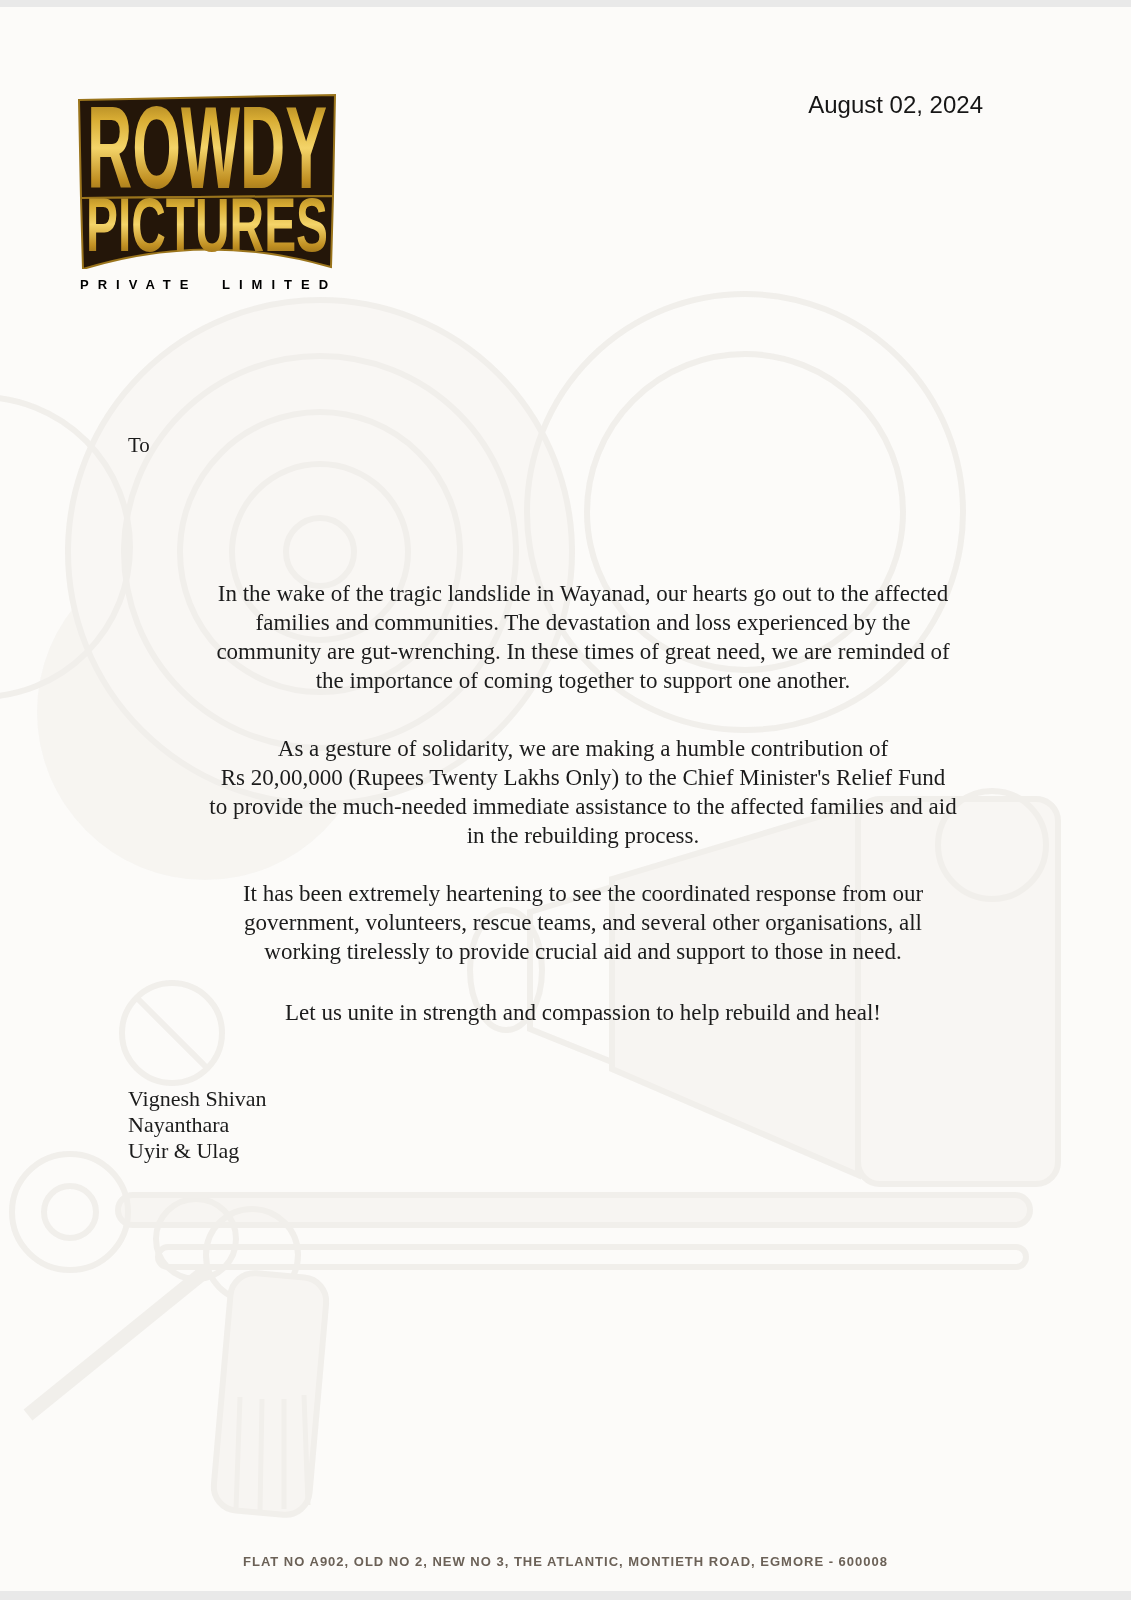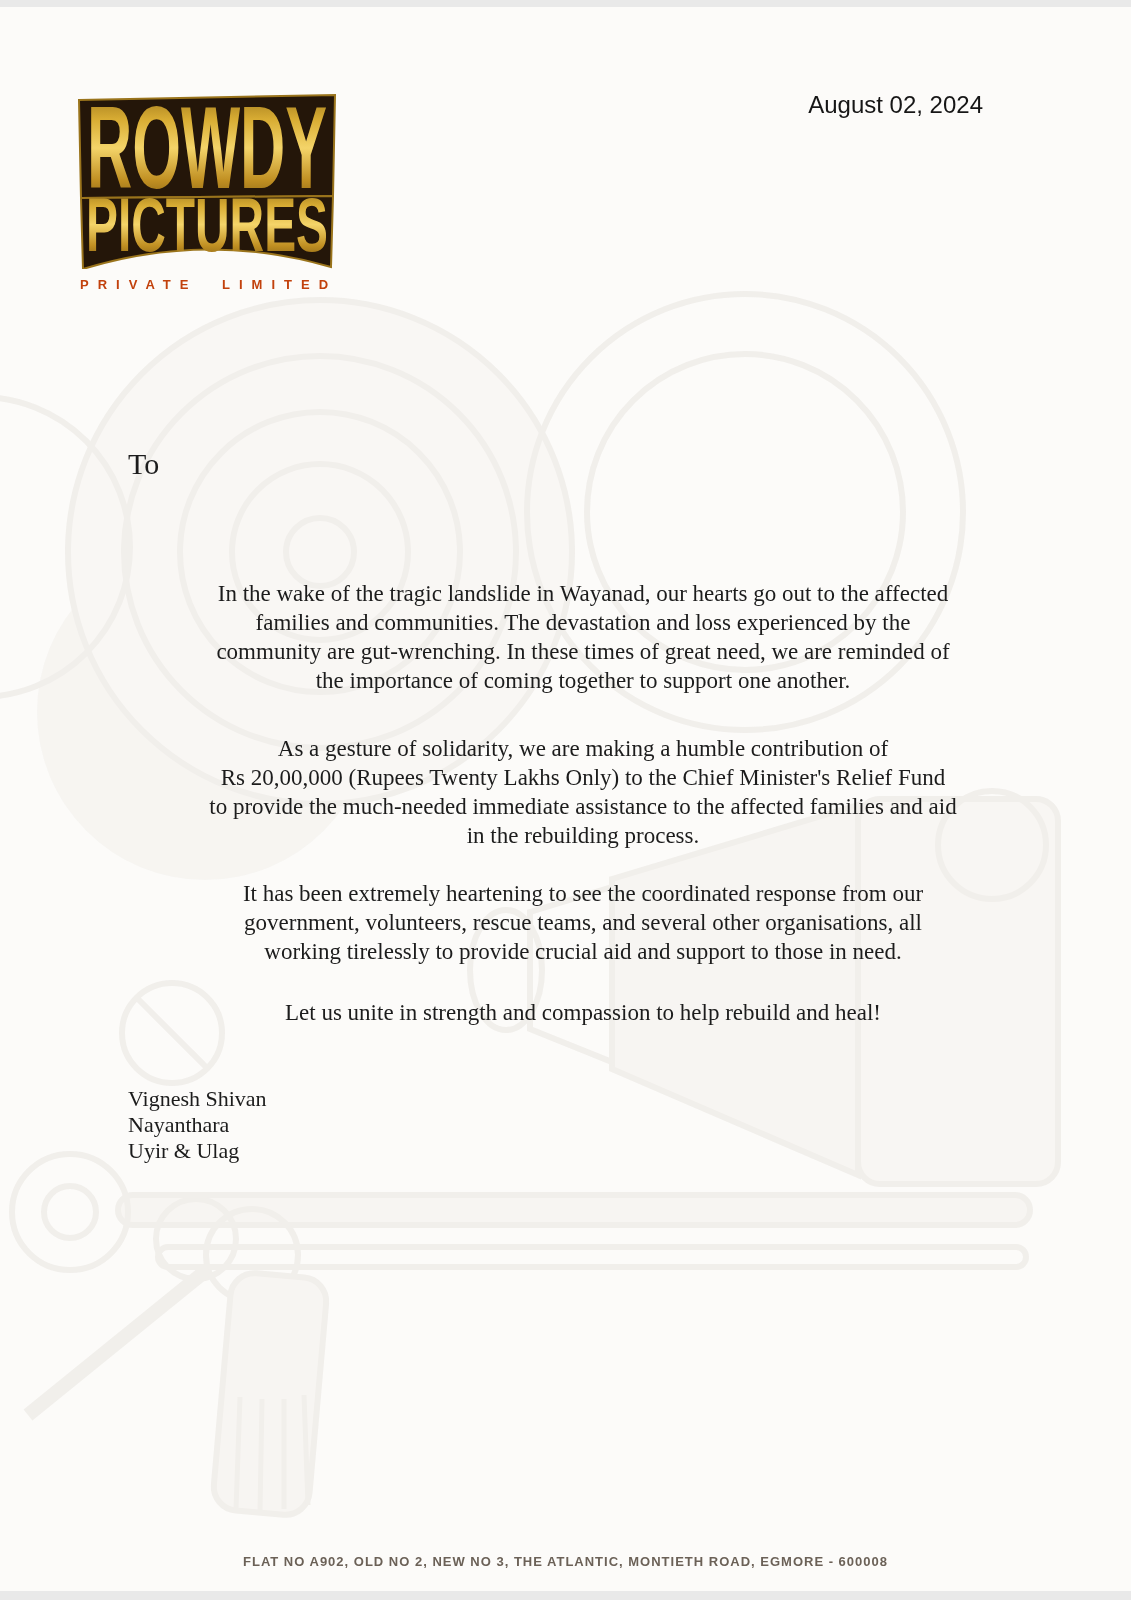--- a/index.html
+++ b/index.html
@@ -14,27 +14,27 @@
     font-family:"Liberation Sans",sans-serif;font-weight:bold;font-size:116px;
     fill:url(#goldgrad);text-anchor:middle;
   }
   .logo-word2{
     font-family:"Liberation Sans",sans-serif;font-weight:bold;font-size:76px;
     fill:url(#goldgrad);text-anchor:middle;
   }
   .logo-subtitle{
     position:absolute;left:80px;top:270px;
     font-family:"Liberation Sans",sans-serif;font-size:13px;font-weight:bold;
-    letter-spacing:9px;word-spacing:12px;color:#c2410c;white-space:nowrap;
+    letter-spacing:9px;word-spacing:12px;color:#000000;white-space:nowrap;
   }
   .date{
     position:absolute;top:84px;right:148px;
     font-family:"Liberation Sans",sans-serif;font-size:24px;color:#161616;
   }
-  .to-label{position:absolute;left:128px;top:440px;font-size:30px;}
+  .to-label{position:absolute;left:128px;top:426px;font-size:21px;}
   .recipient{position:absolute;left:128px;top:483px;font-size:23.5px;font-weight:bold;}
   .para{
     position:absolute;left:128px;width:910px;
     font-size:23px;line-height:29px;white-space:pre-line;text-align:center;
   }
   .p1{top:572px;}
   .p2{top:727px;}
   .p3{top:872px;}
   .p4{top:991px;}
   .signature{

